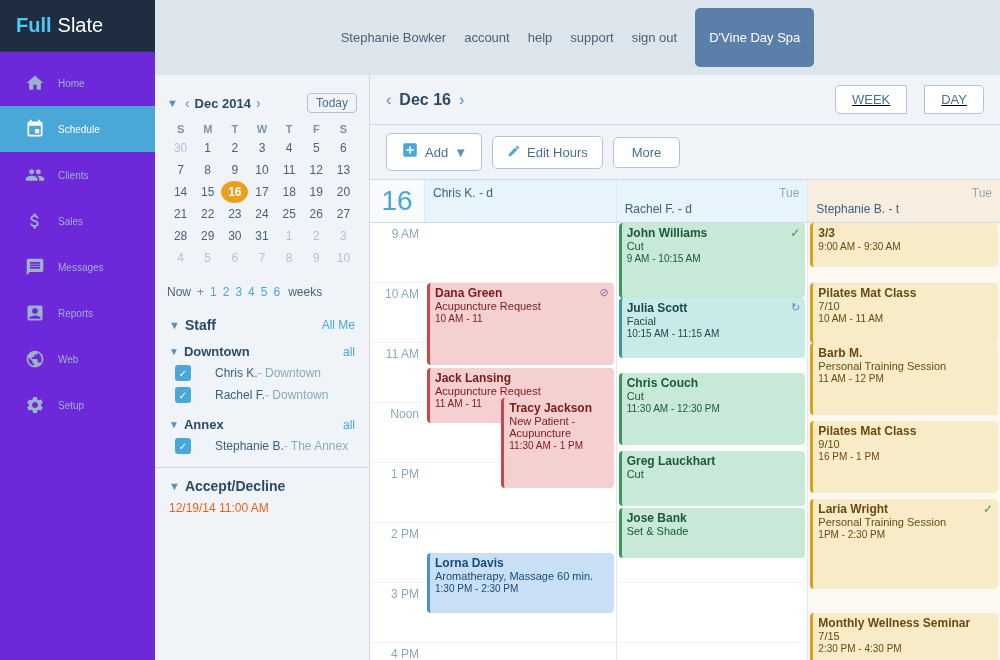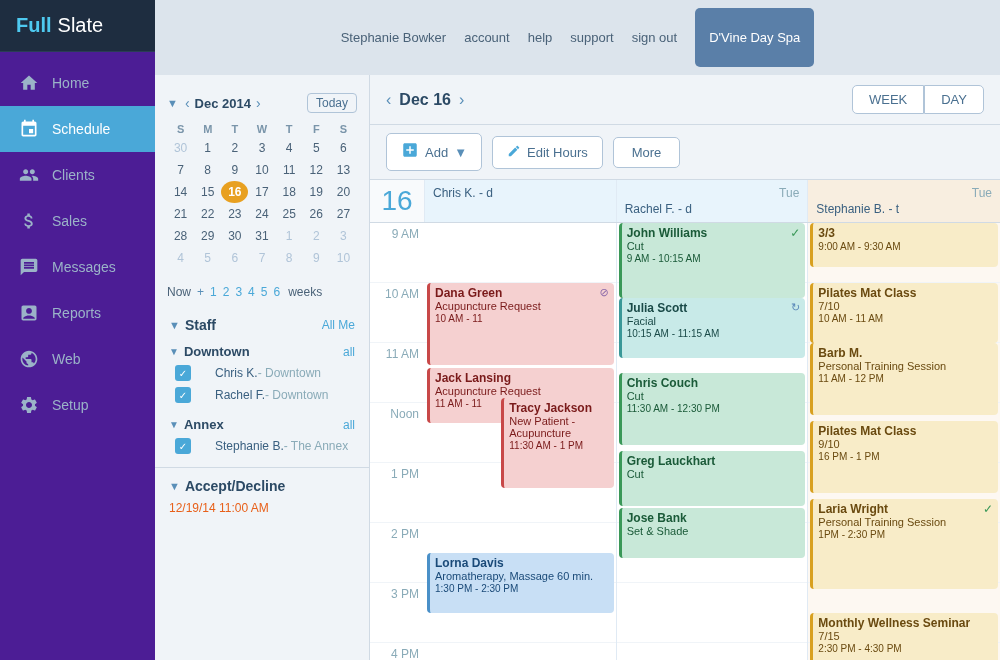--- a/index.html
+++ b/index.html
@@ -1,24 +1,24 @@
 <!DOCTYPE html>
 <html><head>
   <meta charset="utf-8">
   <style>
     * { box-sizing: border-box; margin: 0; padding: 0; }
     body { font-family: -apple-system, BlinkMacSystemFont, 'Segoe UI', sans-serif; font-size: 13px; background: #e8edf2; width: 1000px; height: 660px; overflow: hidden; display: flex; }
 
     
-    .sidebar { width: 155px; background: #4c1d95; display: flex; flex-direction: column; flex-shrink: 0; height: 660px; }
+    .sidebar { width: 155px; background: #6d28d9; display: flex; flex-direction: column; flex-shrink: 0; height: 660px; }
     .sidebar-logo { background: #1e2d40; padding: 14px 16px; display: flex; align-items: center; gap: 6px; border-bottom: 1px solid #2a3d55; }
     .logo-full { color: #4ec9f0; font-size: 20px; font-weight: 700; }
     .logo-slate { color: #fff; font-size: 20px; font-weight: 300; }
     .sidebar-nav { display: flex; flex-direction: column; flex: 1; padding-top: 8px; }
-    .nav-item { display: flex; align-items: center; gap: 12px; padding: 12px 18px; color: #9bb3c8; cursor: pointer; font-size: 14px; }
+    .nav-item { display: flex; align-items: center; gap: 12px; padding: 12px 24px; color: #9bb3c8; cursor: pointer; font-size: 10px; }
     .nav-item.active { background: #4aa8d8; color: #fff; }
     .nav-item .nav-icon { width: 22px; height: 22px; display: flex; align-items: center; justify-content: center; flex-shrink: 0; }
 
     
     .main { flex: 1; display: flex; flex-direction: column; height: 660px; overflow: hidden; }
     .topbar { background: #dce4ec; display: flex; align-items: center; justify-content: center; gap: 18px; padding: 8px 20px; font-size: 13px; color: #4a6278; flex-shrink: 0; }
     .topbar a { color: #4a6278; text-decoration: none; cursor: pointer; }
     .spa-button { background: #5a7fa8; color: #fff; padding: 22px 14px; border-radius: 5px; font-size: 13px; cursor: pointer; border: none; }
 
     
@@ -63,21 +63,21 @@
 
     
     .accept-section { padding: 10px 14px 6px; border-top: 1px solid #d0dae4; margin-top: 6px; }
     .accept-title { font-weight: 700; font-size: 14px; color: #2c4a65; display: flex; align-items: center; gap: 5px; margin-bottom: 6px; }
     .accept-title .arrow { color: #5a8fb8; font-size: 11px; }
     .accept-link { color: #e8601a; font-size: 12px; cursor: pointer; }
 
     
     .cal-area { flex: 1; display: flex; flex-direction: column; overflow: hidden; }
     .cal-toolbar { display: flex; align-items: center; gap: 8px; padding: 10px 16px; background: #f0f4f8; border-bottom: 1px solid #d0dae4; flex-shrink: 0; }
-    .view-buttons { display: flex; margin-left: auto; gap: 0; }
+    .view-buttons { display: flex; margin-left: auto; gap: 17px; text-decoration: underline; }
     .view-btn { padding: 6px 16px; border: 1px solid #b0c4d8; background: #fff; color: #4a7090; font-size: 13px; cursor: pointer; }
     .view-btn:first-child { border-radius: 5px 0 0 5px; }
     .view-btn:last-child { border-radius: 0 5px 5px 0; }
     .view-btn.active { background: #5a6a7a; color: #fff; border-color: #5a6a7a; }
 
     .cal-actions { display: flex; align-items: center; gap: 10px; padding: 8px 16px; background: #f0f4f8; border-bottom: 1px solid #d0dae4; flex-shrink: 0; }
     .add-btn { display: flex; align-items: center; gap: 6px; background: #fff; border: 1px solid #b0c4d8; color: #4a7090; padding: 7px 14px; border-radius: 5px; cursor: pointer; font-size: 13px; }
     .add-btn .plus-icon { color: #4aa8d8; font-size: 16px; }
     .edit-hours-btn { display: flex; align-items: center; gap: 6px; background: #fff; border: 1px solid #b0c4d8; color: #4a7090; padding: 7px 14px; border-radius: 5px; cursor: pointer; font-size: 13px; }
     .edit-hours-btn .pencil-icon { color: #4aa8d8; }

